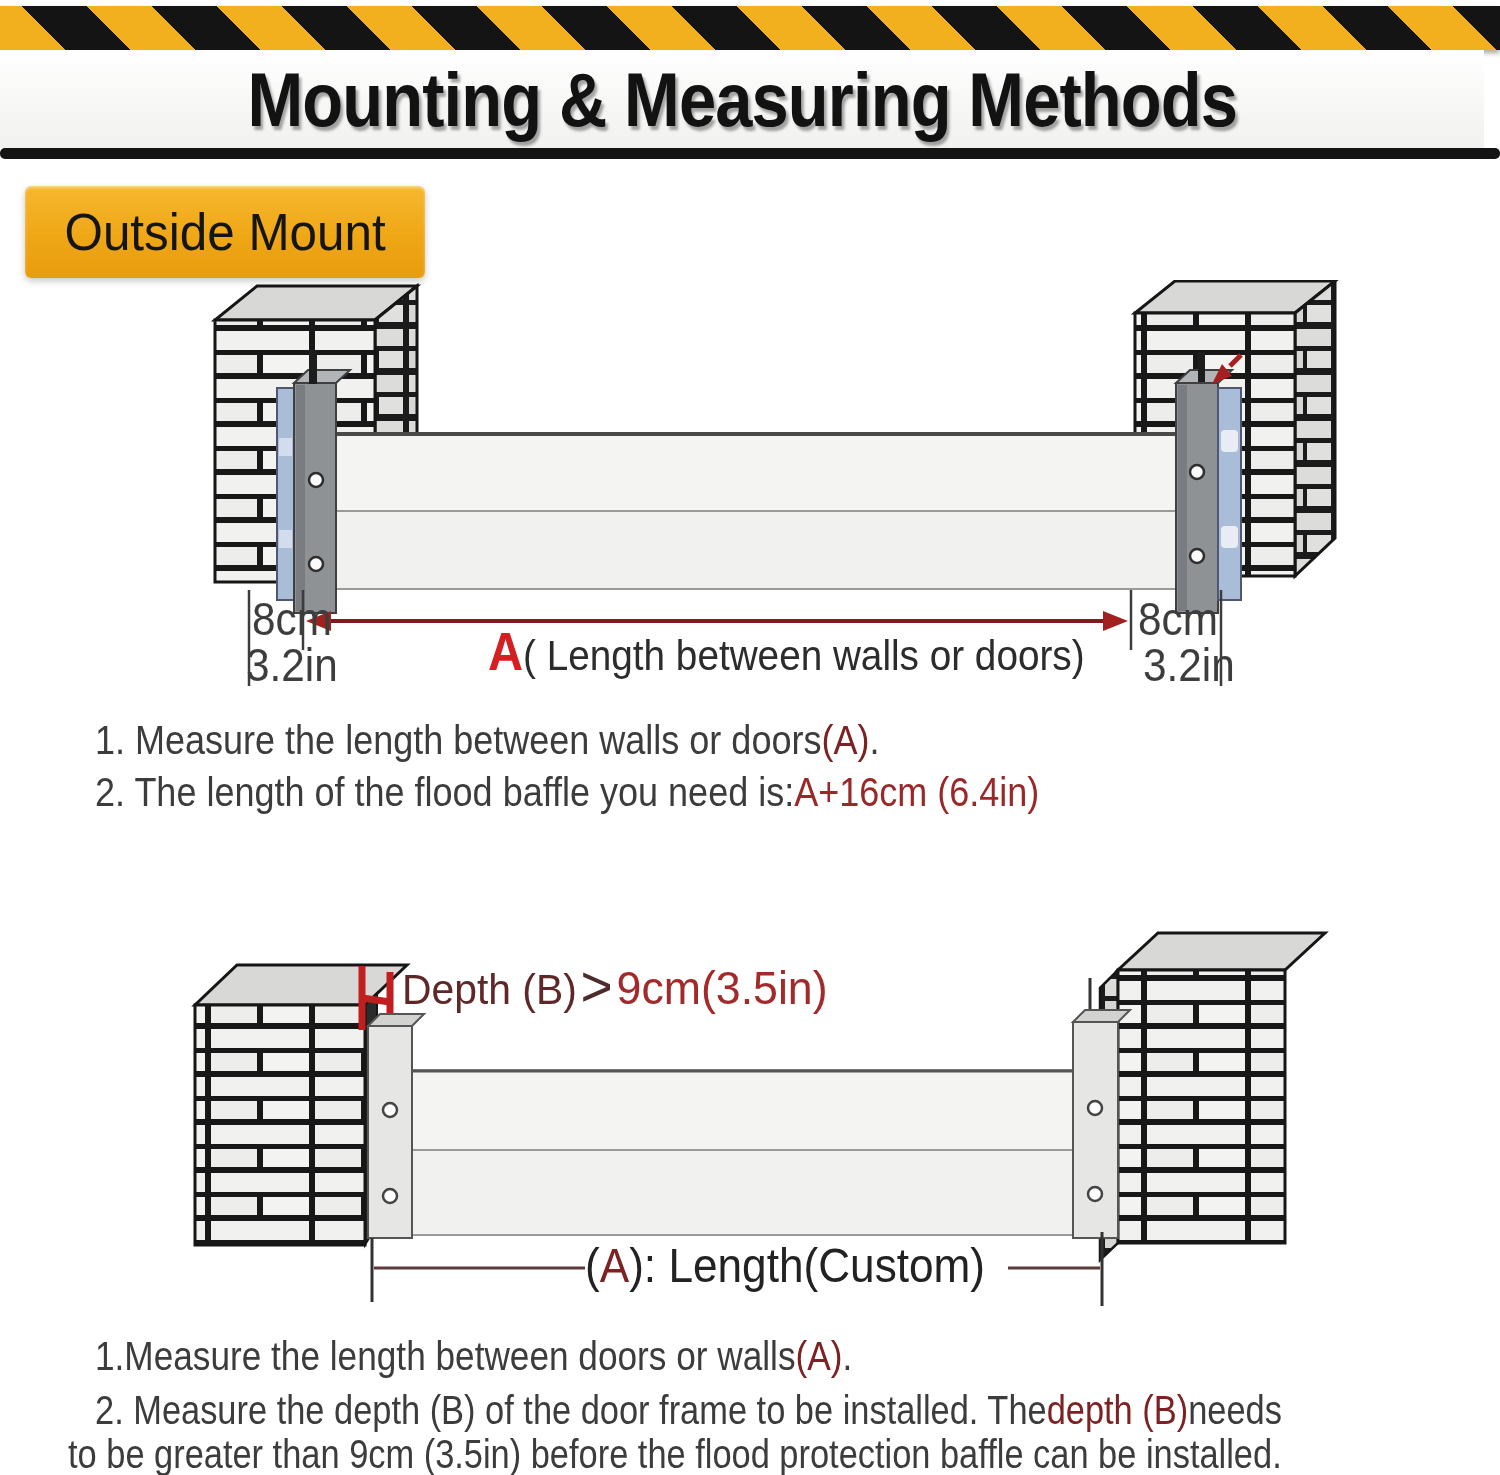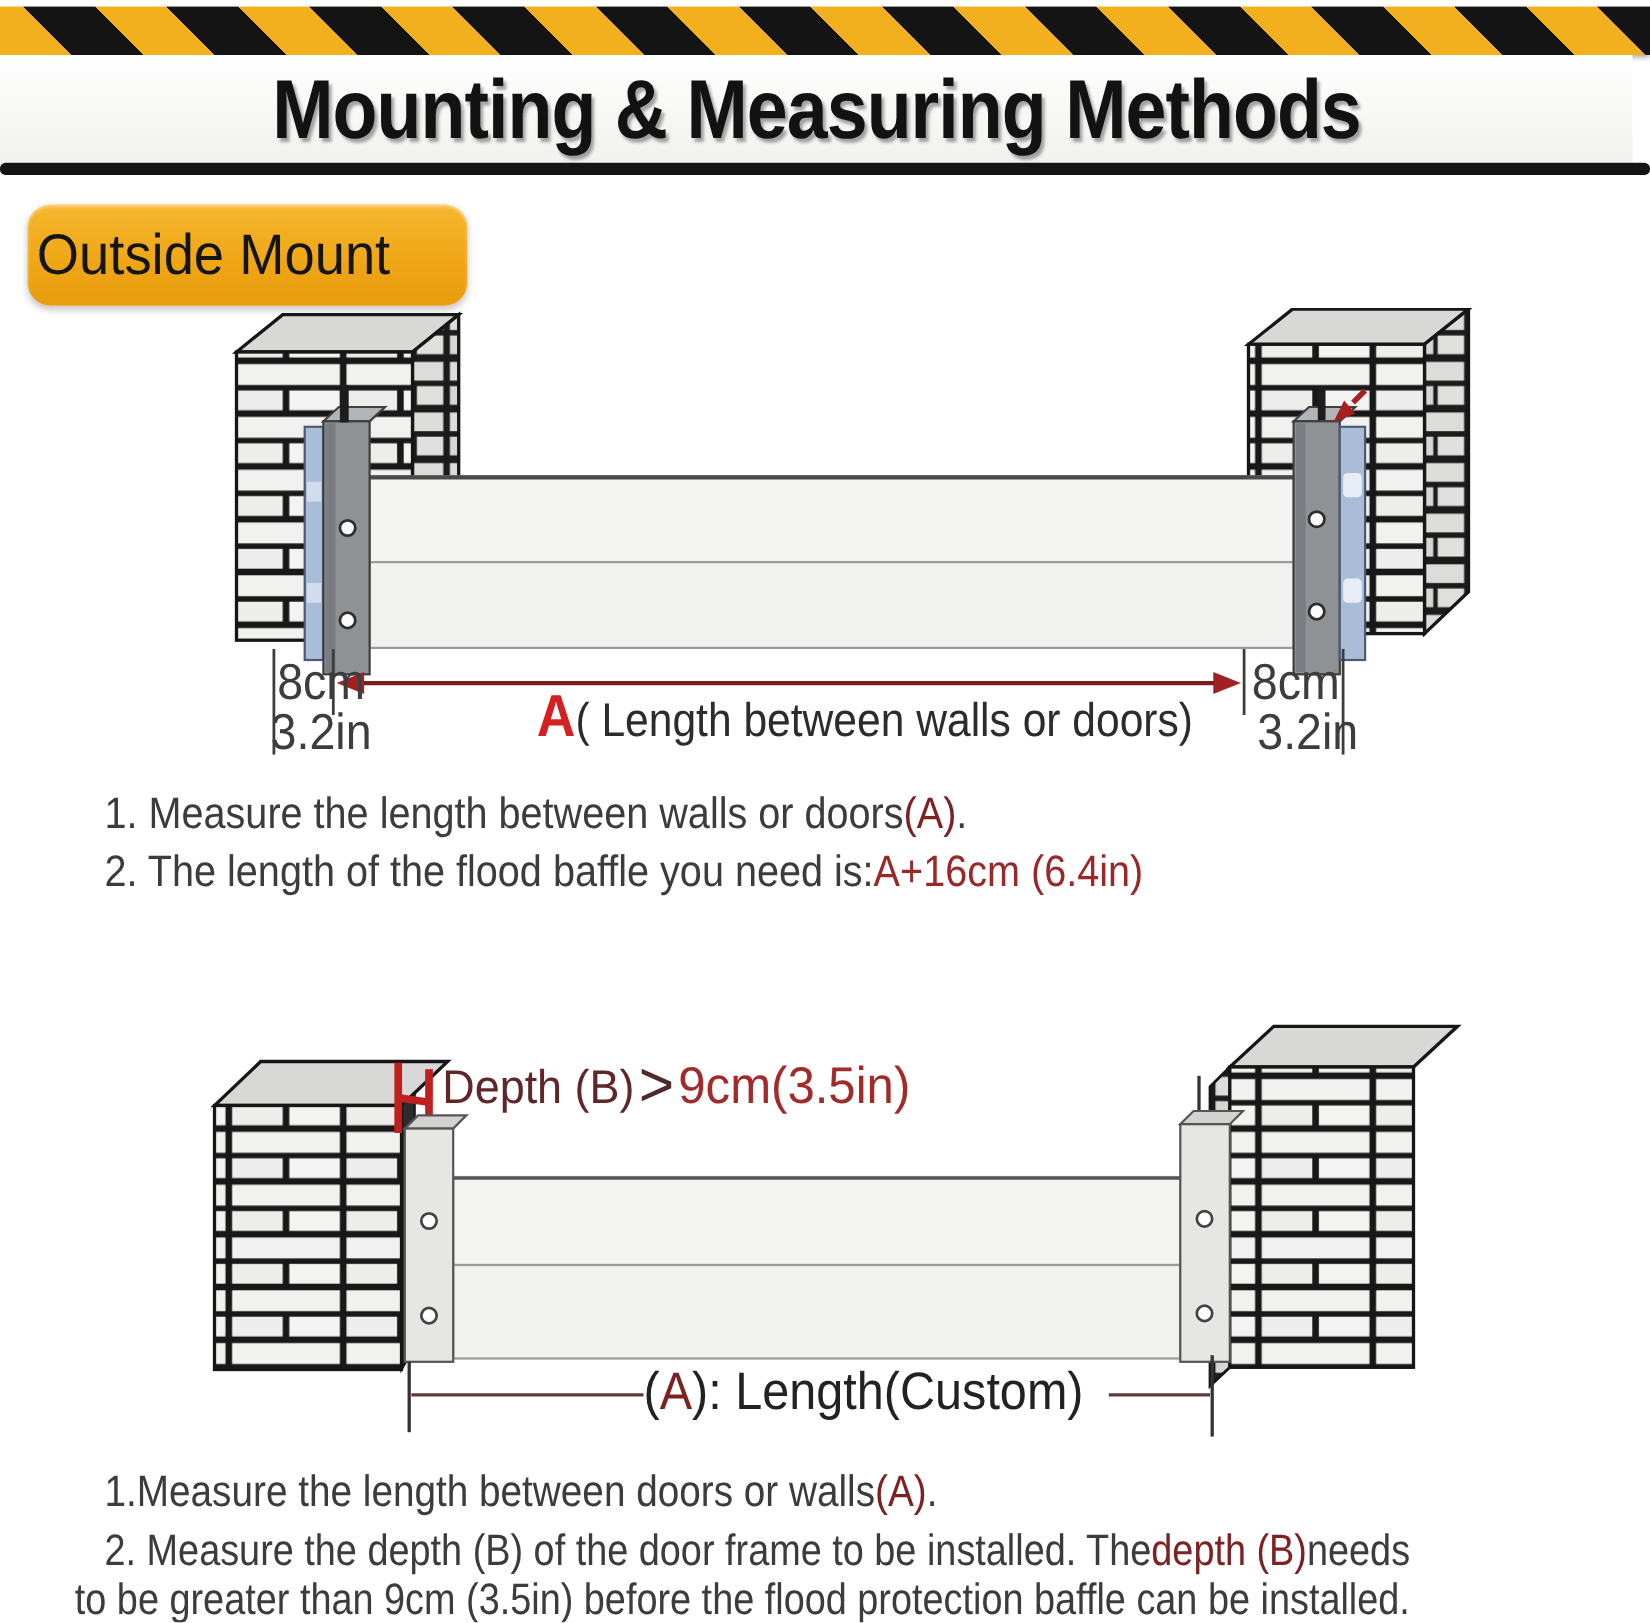--- a/index.html
+++ b/index.html
@@ -22,23 +22,23 @@
     margin:0;font-size:76px;font-weight:bold;color:#121212;letter-spacing:-1px;
     transform:scaleX(.88);white-space:nowrap;
     text-shadow:3px 4px 3px rgba(0,0,0,.35);
   }
   .title-underbar{
     position:absolute;top:148px;left:0;width:1500px;height:11px;
     background:#141414;border-radius:5px;
   }
   
   .badge{
-    position:absolute;left:25px;width:400px;height:92px;border-radius:21px;
+    position:absolute;left:25px;width:400px;height:92px;border-radius:6px;
     background:linear-gradient(180deg,#f6b72f 0%,#efa716 55%,#e89c0e 100%);
-    display:flex;align-items:center;justify-content:flex-start;
+    display:flex;align-items:center;justify-content:center;
     box-shadow:inset 0 2px 3px rgba(255,255,255,.45), 0 3px 7px rgba(0,0,0,.22);
   }
   .badge-outside{top:186px;}
   .badge-inside{top:836px;}
   .badge span{font-size:52px;color:#151515;transform:scaleX(.95);white-space:nowrap;}
   
   .diagram{position:absolute;left:0;width:1500px;height:420px;}
   .diagram-outside{top:280px;}
   .diagram-inside{top:930px;}
   

